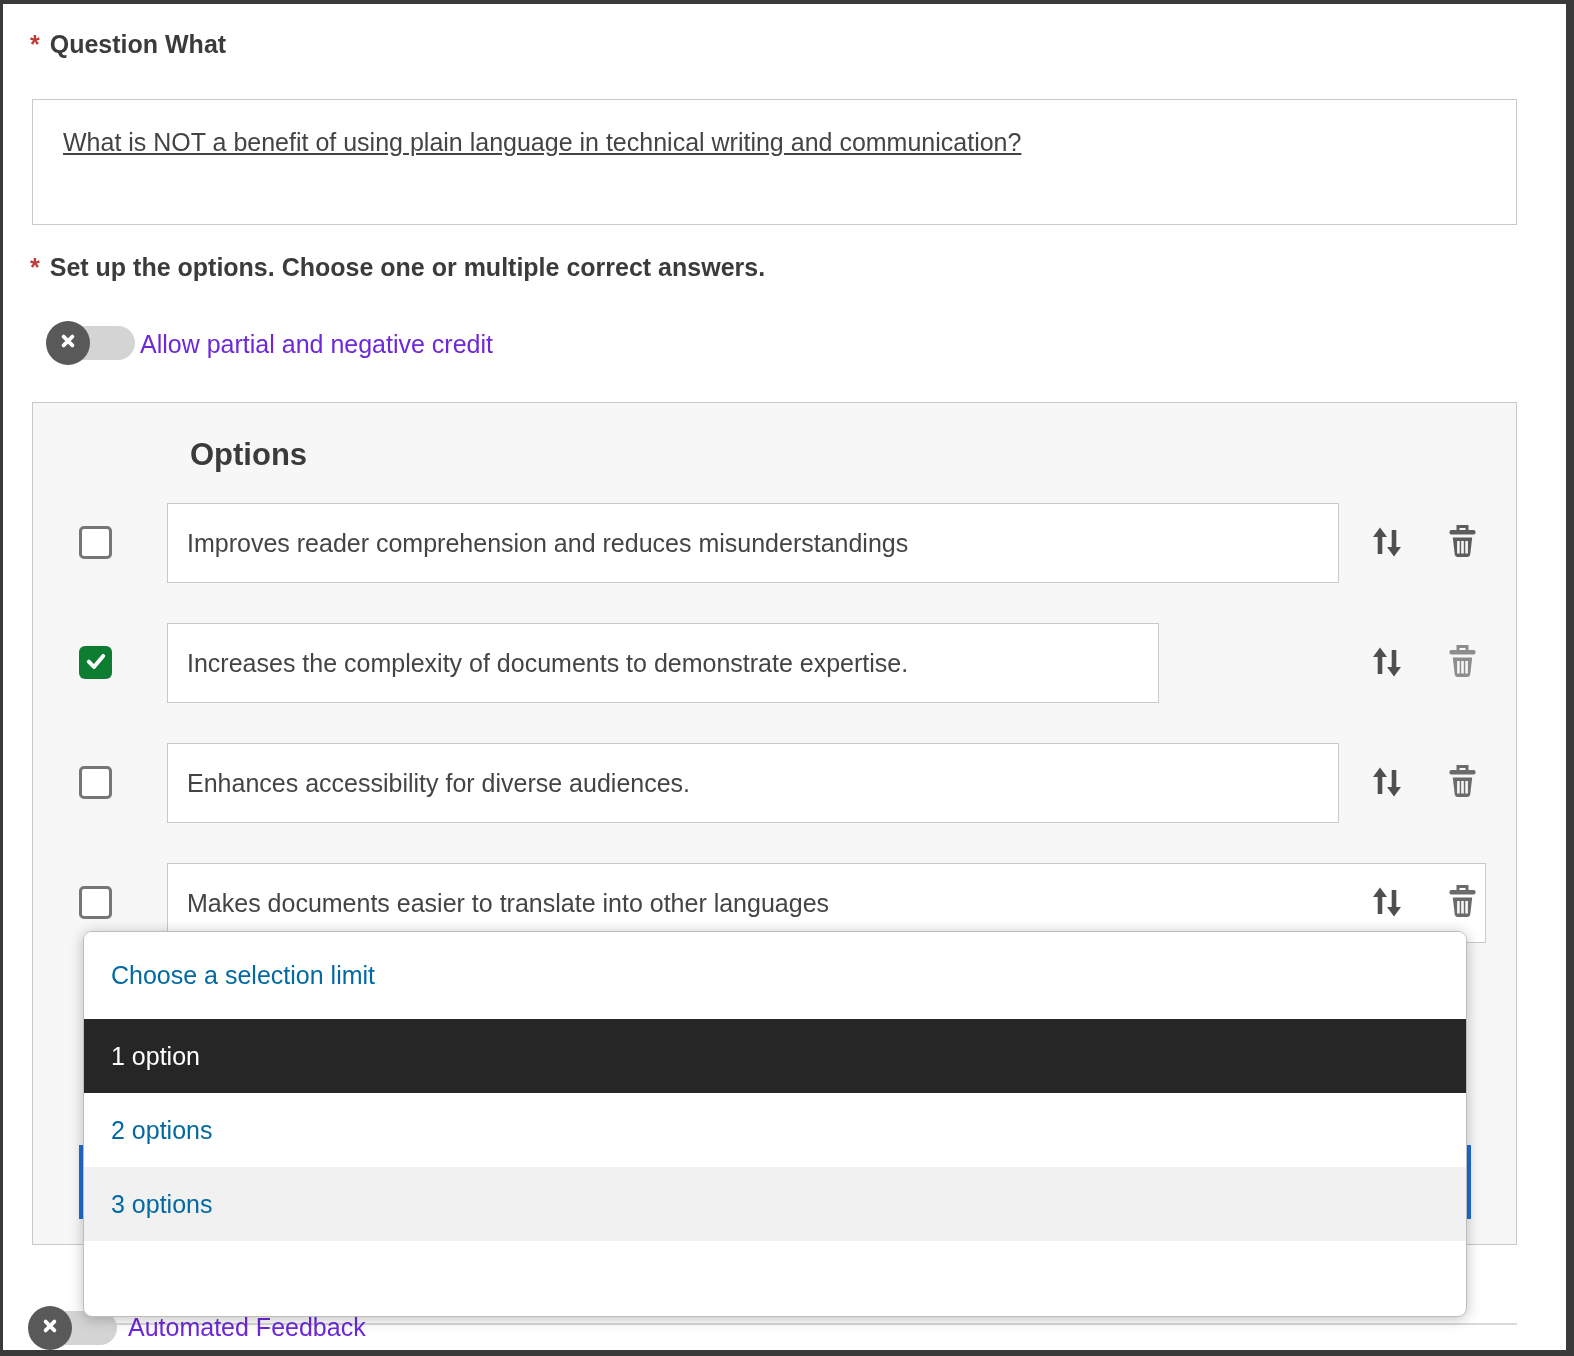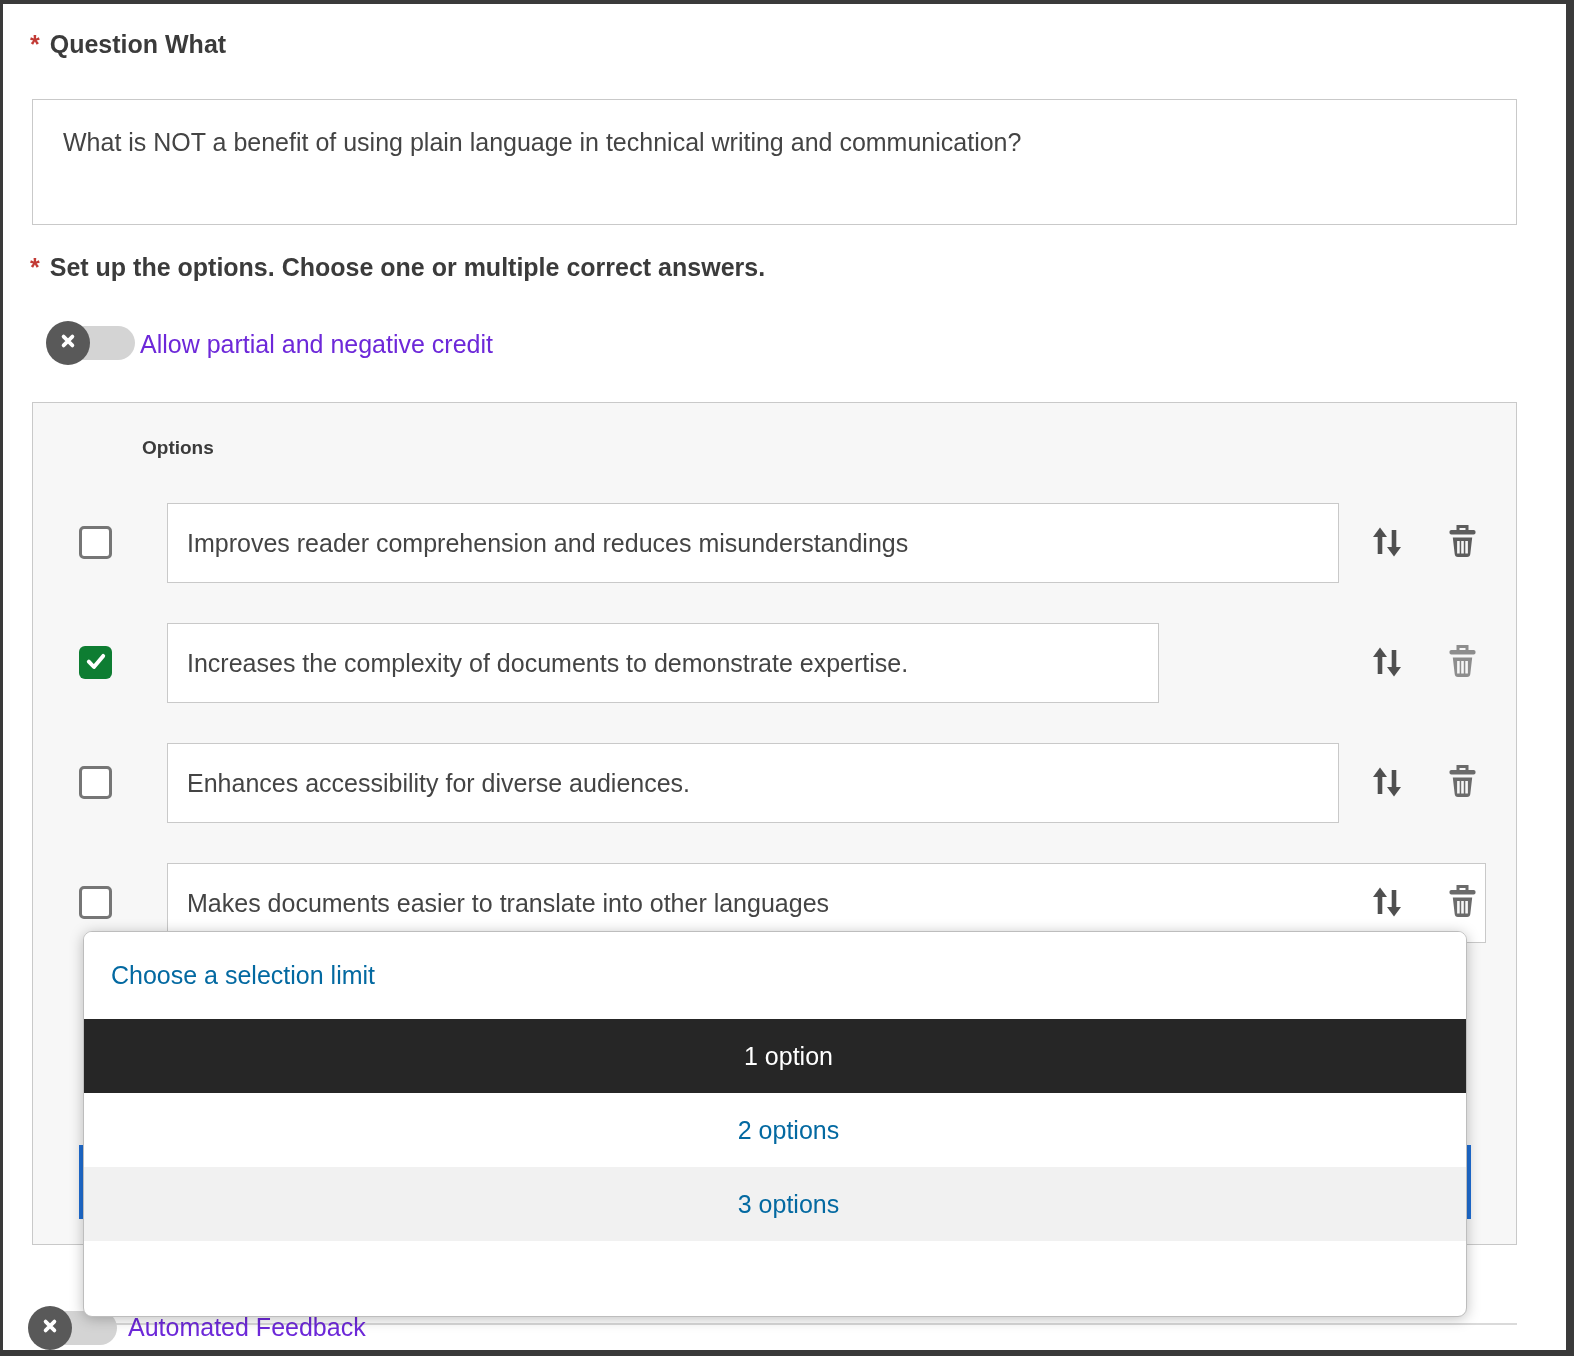--- a/index.html
+++ b/index.html
@@ -15,48 +15,48 @@
   .section-label.bold{font-weight:700;}
   .text-box{background:#fff;border:1px solid #c9c9c9;box-sizing:border-box;font-size:25px;color:#444;}
   
   .toggle{position:absolute;}
   .toggle .track{position:absolute;left:2px;top:6px;width:87px;height:34px;border-radius:17px;background:#d4d4d4;}
   .toggle .knob{position:absolute;left:0;top:1px;width:44px;height:44px;border-radius:50%;background:#595959;
     display:flex;align-items:center;justify-content:center;}
   .toggle-label{font-size:25px;color:#6d28d9;}
   
   .panel{background:#f7f7f7;border:1px solid #c9c9c9;box-sizing:border-box;}
-  .panel-title{font-size:19px;font-weight:700;color:#3b3b3b;}
+  .panel-title{font-size:31px;font-weight:700;color:#3b3b3b;margin-left:48px;}
   .opt-input{display:flex;align-items:center;padding-left:19px;margin-left:24px;}
   .checkbox{width:33px;height:33px;box-sizing:border-box;border:3px solid #767676;border-radius:5px;background:#fff;}
   .checkbox.checked{border:none;border-radius:6px;background:#0e7d32;display:flex;align-items:center;justify-content:center;}
   .icon-btn{background:none;border:none;padding:0;cursor:pointer;display:block;}
   
   .dropdown{
     background:#fff;border:1px solid #bdbdbd;border-radius:9px;box-sizing:border-box;
     box-shadow:0 2px 14px rgba(0,0,0,.25);z-index:10;overflow:hidden;display:flex;flex-direction:column;
   }
   .dd-item{font-size:25px;color:#0369a1;display:flex;align-items:center;padding-left:27px;background:#fff;}
   .dd-item.header{height:87px;}
-  .dd-item.opt{height:74px;justify-content:center;}
+  .dd-item.opt{height:74px;}
   .dd-item.selected{background:#262626;color:#fff;}
   .dd-item.hovered{background:#f1f1f1;}
   .blue-select{position:absolute;border:4px solid #1f6ed4;background:#fff;box-sizing:border-box;z-index:5;}
   .divider{position:absolute;background:#dadada;z-index:1;}
 </style>
 </head>
 <body>
 
 <div class="page">
 
   <div class="abs section-label" style="left:30px;top:30px;">
     <span class="req">*</span><span>Question What</span>
   </div>
 
-  <div class="abs text-box" style="left:32px;top:99px;width:1485px;height:126px;padding:28px 30px 0 30px;">
+  <div class="abs text-box" style="left:32px;top:99px;width:1485px;height:126px;padding:28px 30px 0 30px;text-decoration:underline;">
     <span>What is NOT a benefit of using plain language in technical writing and communication?</span>
   </div>
 
   <div class="abs section-label bold" style="left:30px;top:253px;">
     <span class="req">*</span><span>Set up the options. Choose one or multiple correct answers.</span>
   </div>
 
   <div class="toggle" style="left:46px;top:320px;width:92px;height:46px;">
     <div class="track"></div>
     <div class="knob">

